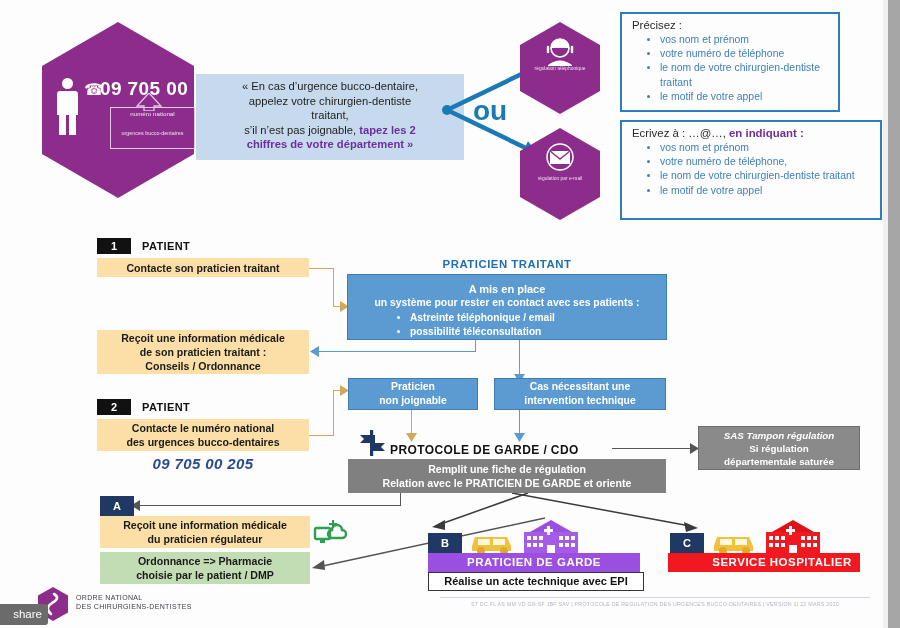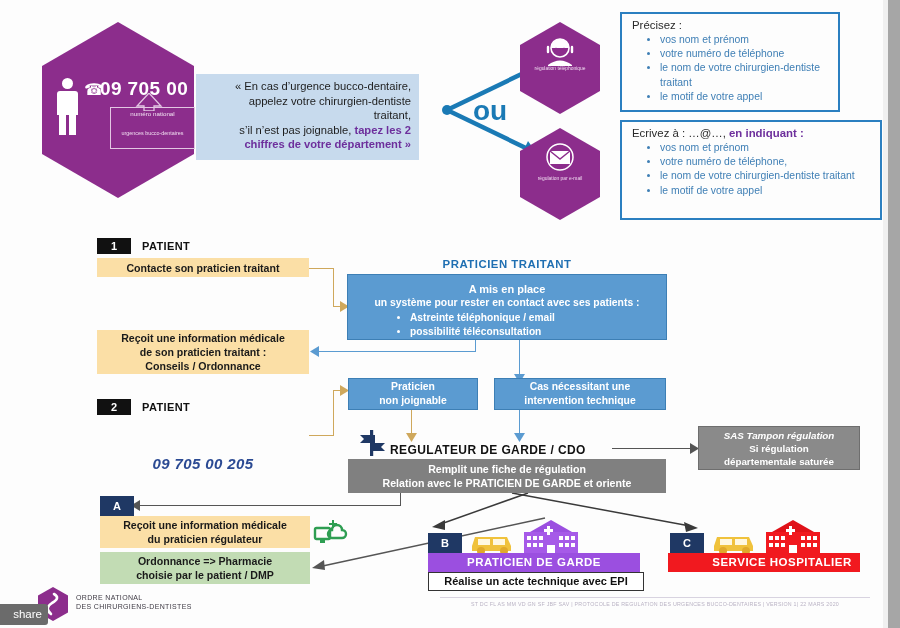--- a/index.html
+++ b/index.html
@@ -38,23 +38,23 @@
   }
   .callout-t1{left:110px;top:110px;width:85px;text-align:center;color:#f3e3f3;font-size:6.2px;}
   .callout-t2{left:110px;top:130px;width:85px;text-align:center;color:#f0dcf0;font-size:5.4px;}
   .p-head{left:62px;top:78px;width:11px;height:11px;border-radius:50%;background:#fff;}
   .p-body{left:57px;top:91px;width:21px;height:24px;background:#fff;border-radius:3px 3px 0 0;}
   .p-leg-l{left:59px;top:113px;width:7px;height:22px;background:#fff;}
   .p-leg-r{left:69px;top:113px;width:7px;height:22px;background:#fff;}
 
   
   .quote{
-    left:196px;top:74px;width:223px;height:86px;
+    left:196px;top:74px;width:268px;height:86px;
     background:#c7daed;
-    color:#1d1d1d;font-size:11.2px;line-height:14.6px;text-align:right;
+    color:#1d1d1d;font-size:11.2px;line-height:14.6px;text-align:center;
     padding:5px 8px;
   }
   .quote .hi{color:#6d2f9c;font-weight:bold;}
 
   
   .ou-label{left:473px;top:95px;color:#1a7ab5;font-size:28px;font-weight:bold;}
 
   
   .infobox{
     border:2px solid #2b7fc0;background:#fdfdfd;
@@ -279,20 +279,24 @@
 
   
   <div class="ln v-blue abs" style="left:519px;top:340px;height:36px;"></div>
   <svg class="abs" style="left:514px;top:373px;width:11px;height:10px;">
       <polygon points="5.5,10 0,1 11,1" fill="#5b9bd1"></polygon>
     </svg>
 
   
   <div class="abs numtag" style="left:97px;top:399px;">2</div>
   <div class="abs numlabel" style="left:142px;top:401px;">PATIENT</div>
+  <div class="abs tan" style="left:97px;top:419px;width:212px;height:32px;flex-direction:column;">
+    <span>Contacte le numéro national</span>
+    <span>des urgences bucco-dentaires</span>
+  </div>
   <div class="abs bignum" style="left:97px;top:455px;width:212px;text-align:center;">09 705 00 205</div>
 
   
   <div class="ln h-tan abs" style="left:309px;top:435px;width:25px;"></div>
   <div class="ln v-tan abs" style="left:333px;top:390px;height:46px;"></div>
   <div class="ln h-tan abs" style="left:333px;top:390px;width:12px;"></div>
   <svg class="abs" style="left:340px;top:385px;width:10px;height:11px;">
       <polygon points="0,0 9,5.5 0,11" fill="#cfa85c"></polygon>
     </svg>
 
@@ -318,21 +322,21 @@
     </svg>
 
   
   <svg class="abs" style="left:358px;top:428px;width:30px;height:30px;">
     <rect x="12" y="2" width="3.2" height="26" fill="#1f3864"></rect>
     <polygon points="2,7 17,7 17,15 2,15 6,11" fill="#1f3864"></polygon>
     <polygon points="14,15 27,15 23,19 27,23 14,23" fill="#1f3864"></polygon>
   </svg>
 
   
-  <div class="abs reg-title" style="left:390px;top:443px;">REGULATEUR DE GARDE / CDO</div>
+  <div class="abs reg-title" style="left:390px;top:443px;">PROTOCOLE DE GARDE / CDO</div>
   <div class="abs grey" style="left:348px;top:459px;width:318px;height:34px;flex-direction:column;">
     <span>Remplit une fiche de régulation</span>
     <span>Relation avec le PRATICIEN DE GARDE et oriente</span>
   </div>
 
   
   <div class="ln h-dark abs" style="left:612px;top:448px;width:84px;"></div>
   <svg class="abs" style="left:690px;top:443px;width:10px;height:11px;">
       <polygon points="0,0 9,5.5 0,11" fill="#555"></polygon>
     </svg>

